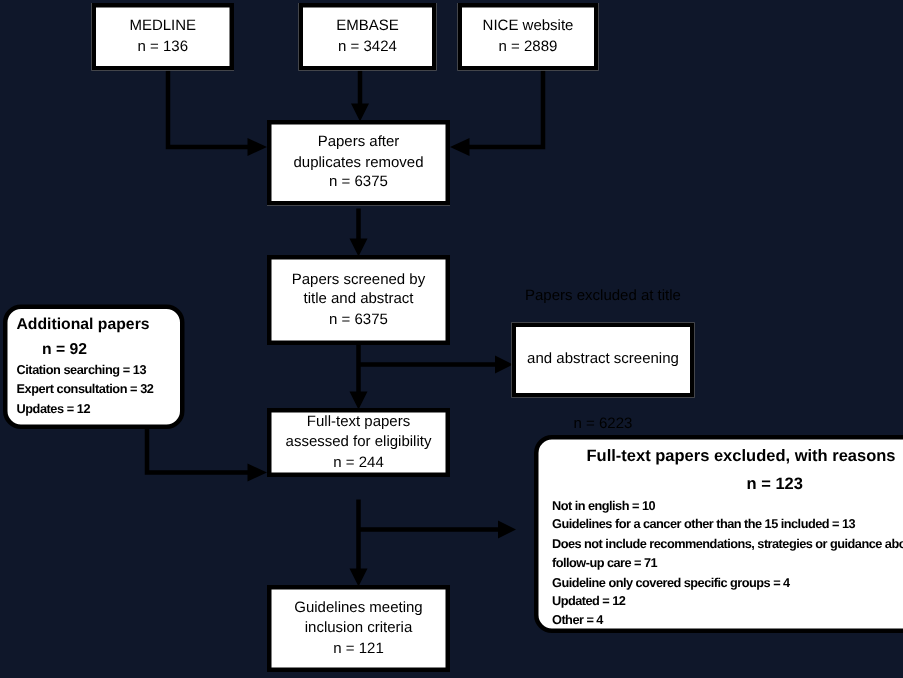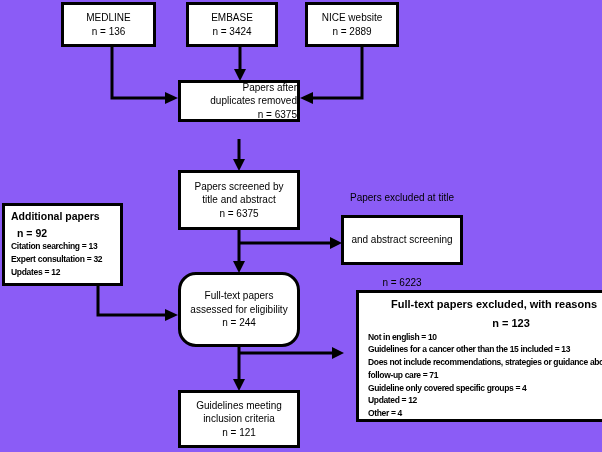--- a/index.html
+++ b/index.html
@@ -1,34 +1,34 @@
 <!DOCTYPE html>
 <html><head>
 <meta charset="utf-8">
 <style>
   html,body { margin:0; padding:0; background:#ffffff; }
   #canvas {
-    position:relative; width:602px; height:452px; background:#8b5cf6;
+    position:relative; width:602px; height:452px; background:#0f172a;
     font-family:"Liberation Sans", sans-serif; color:#000;
     overflow:hidden;
   }
   #wires { position:absolute; left:0; top:0; width:602px; height:452px; }
   .box {
     position:absolute; background:#ffffff; border:3px solid #000;
     box-sizing:border-box; display:flex; flex-direction:column;
     align-items:center; justify-content:center; text-align:center;
     font-size:10px; line-height:1.35;
   }
   .box .line { white-space:nowrap; }
   .box .count { font-weight:400; white-space:nowrap; }
   .listbox {
-    align-items:stretch; justify-content:flex-start; text-align:left;
+    align-items:stretch; justify-content:flex-start; text-align:left;border-radius:12px;
   }
   .listbox .title { font-weight:700; font-size:10.5px; padding:3px 0 0 6px; white-space:nowrap; }
-  .listbox .count { font-size:10.5px; padding-left:12px; }
+  .listbox .count { font-size:10.5px; padding-left:12px;margin-left:11px; }
   .listbox .item {
     font-size:8.5px; font-weight:700; letter-spacing:-0.3px;
     line-height:1.5; padding:0 3px 0 6px;
   }
   
   #box-excluded-fulltext .title { font-size:11px; padding:4px 0 0 0; text-align:center; white-space:nowrap; }
   #box-excluded-fulltext .count { font-size:11px; padding-left:34px; }
   #box-excluded-fulltext .item { font-size:8.5px; letter-spacing:-0.35px; padding:0 4px 0 9px; }
 </style>
 </head>
@@ -59,43 +59,43 @@
       <polygon points="233,379 245,379 239,391"></polygon>
       <polygon points="332,347 344,353 332,359"></polygon>
     </g>
   </svg>
 
   <div class="box" style="left:61px; top:2px; width:95px; height:45px;">
     <div class="line">MEDLINE</div>
     <div class="count">n = 136</div>
   </div>
 
-  <div class="box" style="left:186px; top:2px; width:92px; height:45px;">
+  <div class="box" style="left:199px; top:2px; width:92px; height:45px;">
     <div class="line">EMBASE</div>
     <div class="count">n = 3424</div>
   </div>
 
   <div class="box" style="left:305px; top:2px; width:94px; height:45px;">
     <div class="line">NICE website</div>
     <div class="count">n = 2889</div>
   </div>
 
-  <div class="box" style="left:178px; top:80px; width:122px; height:42px;align-items:flex-end;">
+  <div class="box" style="left:178px; top:80px; width:122px; height:57px;">
     <div class="line">Papers after</div>
     <div class="line">duplicates removed</div>
     <div class="count">n = 6375</div>
   </div>
 
   <div class="box" style="left:178px; top:170px; width:122px; height:60px;">
     <div class="line">Papers screened by</div>
     <div class="line">title and abstract</div>
     <div class="count">n = 6375</div>
   </div>
 
-  <div class="box" style="left:178px; top:272px; width:122px; height:75px;border-radius:18px;">
+  <div class="box" style="left:178px; top:272px; width:122px; height:46px;">
     <div class="line">Full-text papers</div>
     <div class="line">assessed for eligibility</div>
     <div class="count">n = 244</div>
   </div>
 
   <div class="box" style="left:178px; top:390px; width:122px; height:58px;">
     <div class="line">Guidelines meeting</div>
     <div class="line">inclusion criteria</div>
     <div class="count">n = 121</div>
   </div>

